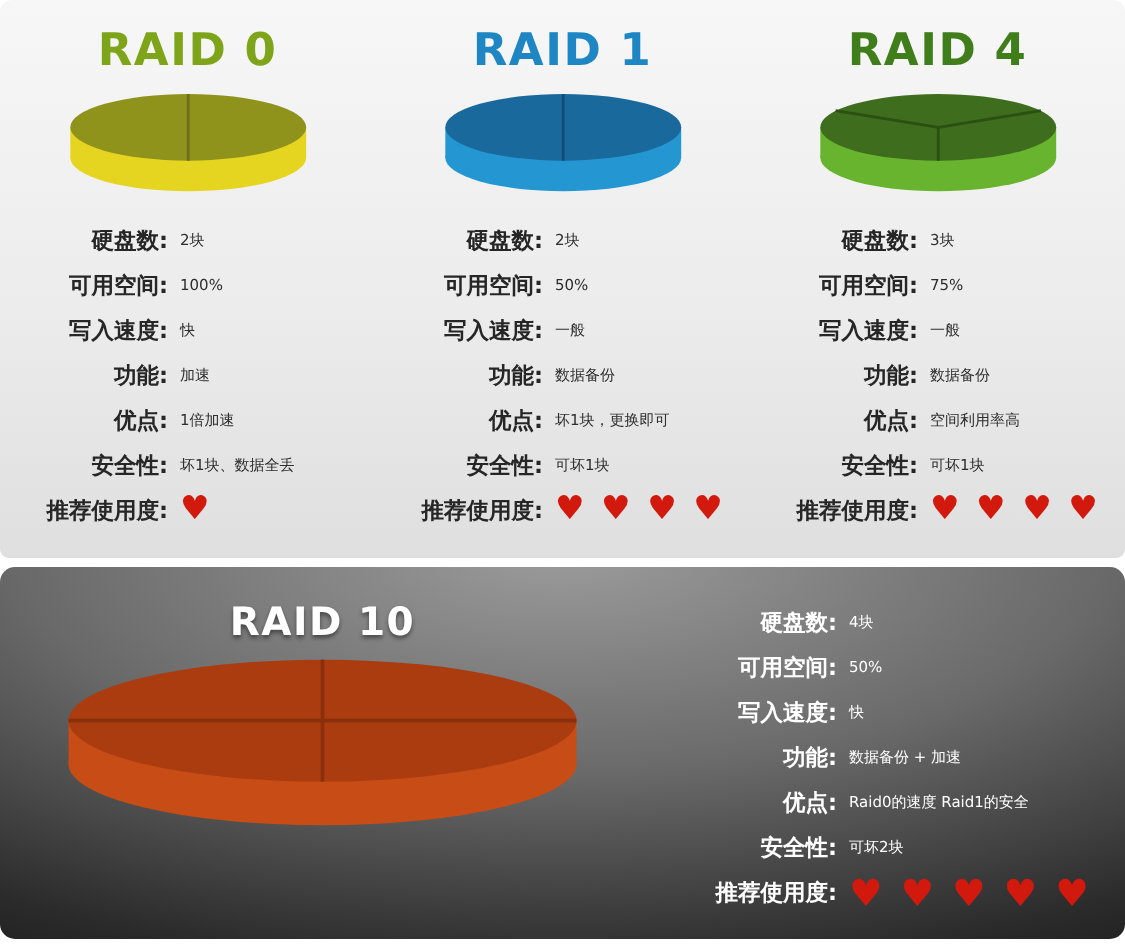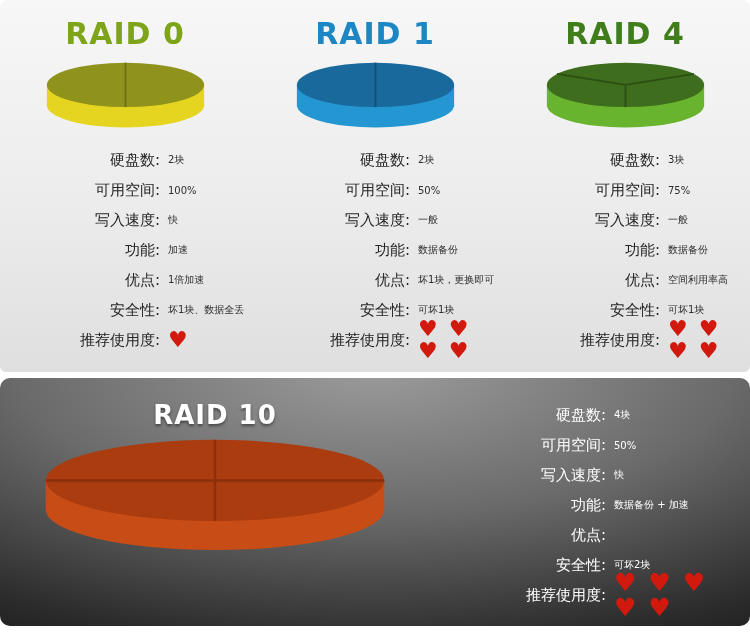--- a/index.html
+++ b/index.html
@@ -10,21 +10,21 @@
   .top-panel{
     height:372px;display:flex;
     background:linear-gradient(180deg,#f7f7f7 0%,#ececec 55%,#dfdfdf 100%);
     border-radius:8px 8px 6px 6px;
   }
   .raid-col{flex:1 1 0;display:flex;flex-direction:column;align-items:center;min-width:0;}
   .raid-title{margin:16px 0 0 0;font-size:30px;font-weight:bold;letter-spacing:1px;}
   .disk{width:185px;height:auto;margin-top:8px;flex-shrink:0;}
   .specs{width:100%;margin-top:14px;}
   .spec-row{display:flex;align-items:center;height:30px;}
-  .spec-label{width:112px;flex-shrink:0;text-align:right;font-weight:normal;font-size:15px;color:#262626;padding-left:48px;}
+  .spec-label{width:112px;flex-shrink:0;text-align:right;font-weight:bold;font-size:15px;color:#262626;}
   .spec-value{margin-left:8px;font-size:10px;color:#2e2e2e;white-space:nowrap;}
   .hearts{margin-left:8px;font-size:22px;line-height:1;letter-spacing:2px;}
 
   
   .bottom-panel{
     margin-top:6px;height:248px;border-radius:10px;display:flex;
     background:radial-gradient(120% 150% at 50% -5%, #9c9c9c 0%, #6a6a6a 40%, #2b2b2b 75%, #0e0e0e 100%);
   }
   .bottom-left{width:430px;display:flex;flex-direction:column;align-items:center;padding-top:22px;box-sizing:border-box;}
   .bottom-title{margin:0;color:#ffffff;font-size:26px;font-weight:bold;letter-spacing:1px;text-shadow:0 2px 3px rgba(0,0,0,.45);}
@@ -191,20 +191,21 @@
       <div class="spec-row">
         <span class="spec-label">写入速度:</span>
         <span class="spec-value">快</span>
       </div>
       <div class="spec-row">
         <span class="spec-label">功能:</span>
         <span class="spec-value">数据备份 + 加速</span>
       </div>
       <div class="spec-row">
         <span class="spec-label">优点:</span>
+        <span class="spec-value">Raid0的速度 Raid1的安全</span>
       </div>
       <div class="spec-row">
         <span class="spec-label">安全性:</span>
         <span class="spec-value">可坏2块</span>
       </div>
       <div class="spec-row">
         <span class="spec-label">推荐使用度:</span>
         <span class="hearts" style="color: rgb(210, 25, 14);">♥ ♥ ♥ ♥ ♥</span>
       </div>
     </div>

